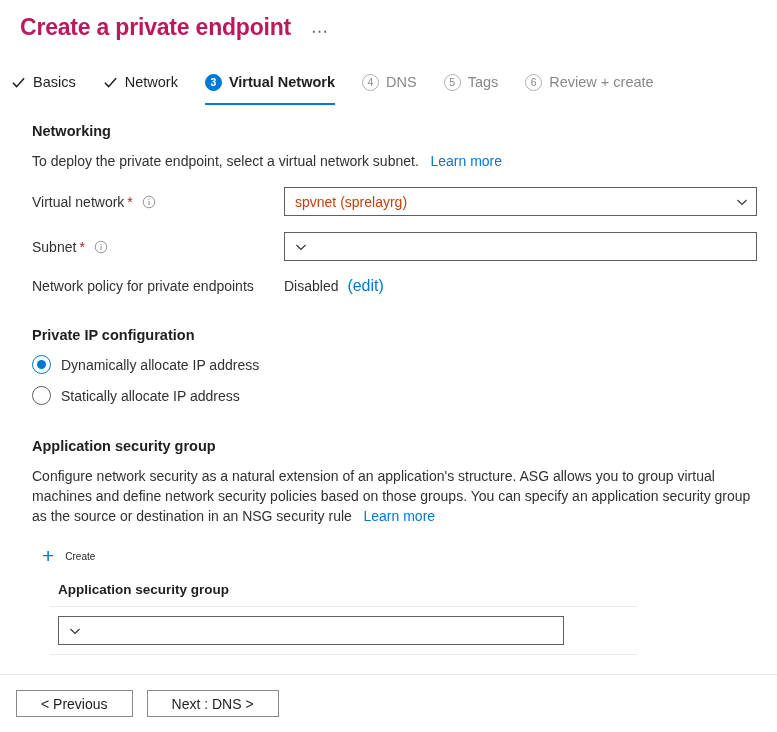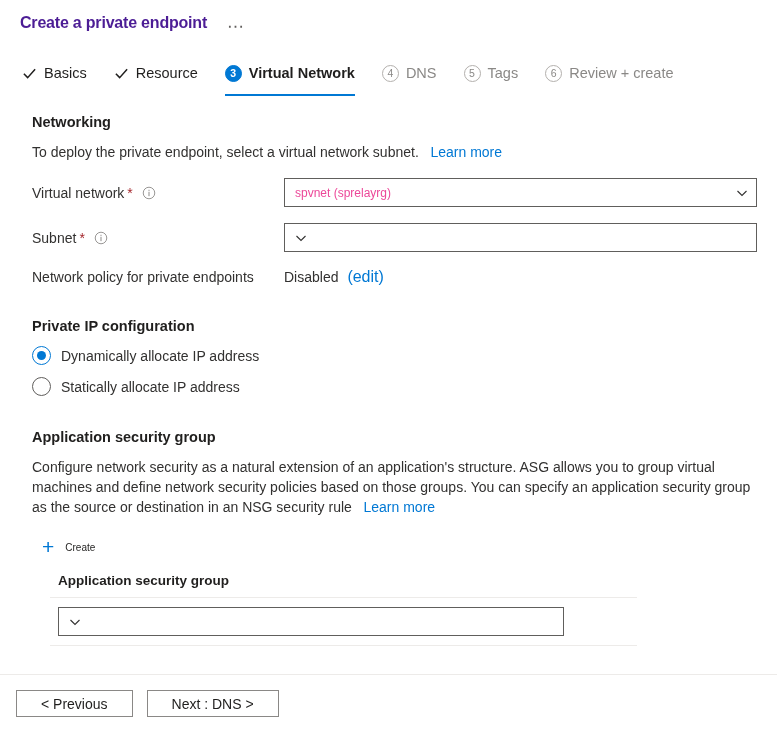--- a/index.html
+++ b/index.html
@@ -17,41 +17,41 @@
     overflow: hidden;
   }
 
   
   .page-header {
     display: flex;
     align-items: center;
     padding: 14px 0 0 20px;
   }
   .page-title {
-    font-size: 16px;
+    font-size: 23px;
     font-weight: 600;
-    color: #4c1d95;
+    color: #be185d;
     letter-spacing: -0.2px;
   }
   .ellipsis-btn {
     margin-left: 20px;
     font-size: 17px;
     color: #605e5c;
     line-height: 10px;
     padding-top: 8px;
     cursor: pointer;
     letter-spacing: 1px;
   }
 
   
   .tabbar {
     display: flex;
     align-items: flex-end;
     margin-top: 26px;
-    padding-left: 22px;
+    padding-left: 11px;
     height: 34px;
   }
   .tab {
     display: flex;
     align-items: center;
     height: 34px;
     margin-right: 27px;
     position: relative;
     cursor: pointer;
     padding-bottom: 2px;
@@ -163,22 +163,22 @@
     border: 1px solid #605e5c;
     background: #ffffff;
     display: flex;
     align-items: center;
     padding: 0 8px 0 10px;
     box-sizing: border-box;
     cursor: pointer;
     position: relative;
   }
   .dropdown .dd-value {
-    font-size: 12px;
-    color: #ec4899;
+    font-size: 14px;
+    color: #c2410c;
     flex: 1;
     overflow: hidden;
     white-space: nowrap;
   }
   .chev {
     width: 12px;
     height: 12px;
     flex: 0 0 12px;
   }
   .static-value {
@@ -323,21 +323,21 @@
     </span>
     <span class="tab-label">Basics</span>
   </div>
 
   <div class="tab done">
     <span class="tab-marker">
       <svg class="check-mark" viewBox="0 0 16 16" aria-hidden="true">
         <path d="M2 8.2 L6 12.4 L14 3.4" fill="none" stroke="#201f1e" stroke-width="1.6"></path>
       </svg>
     </span>
-    <span class="tab-label">Resource</span>
+    <span class="tab-label">Network</span>
   </div>
 
   <div class="tab active">
     <span class="tab-marker">
       <span class="circle-num">3</span>
     </span>
     <span class="tab-label">Virtual Network</span>
     <span class="tab-underline"></span>
   </div>
 

